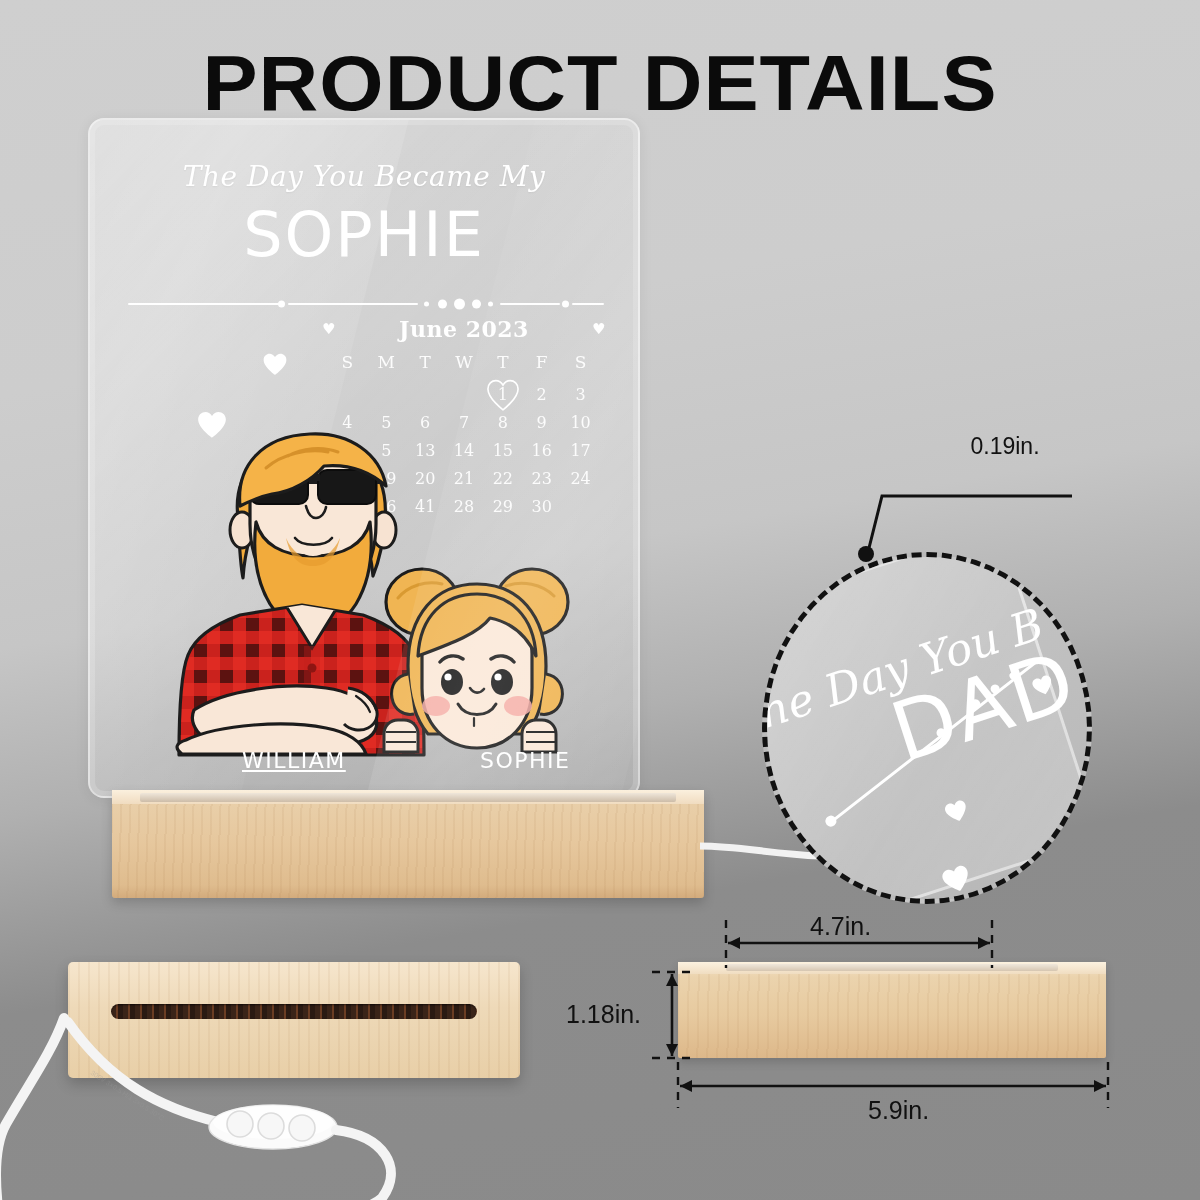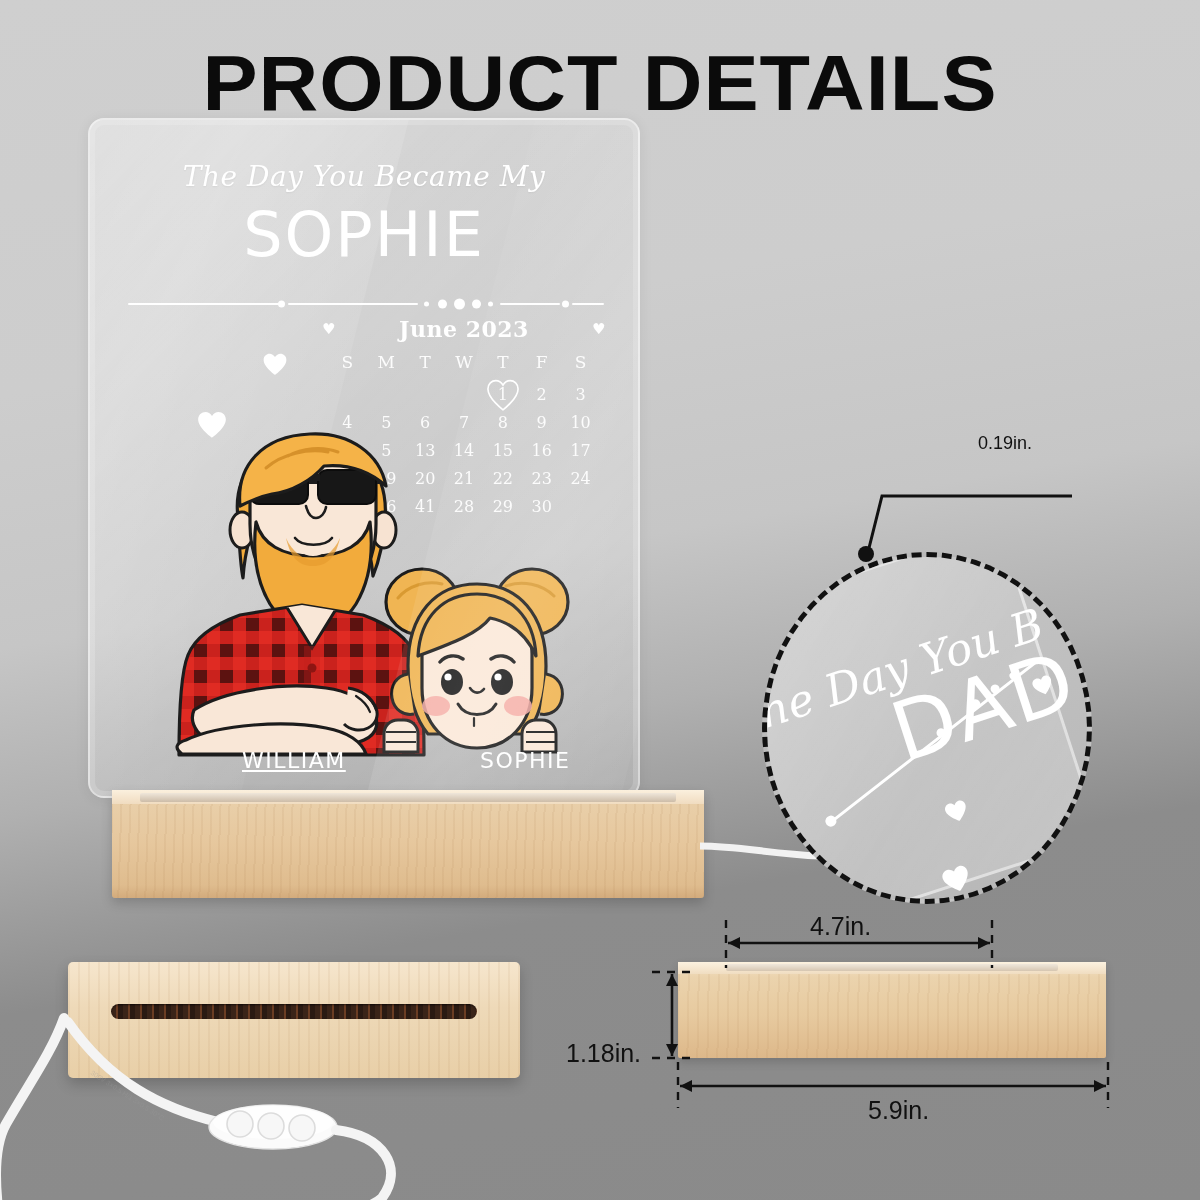--- a/index.html
+++ b/index.html
@@ -156,21 +156,21 @@
     white-space: nowrap;
   }
   .mag-line { position: absolute; left: 120px; top: 268px; width: 260px; height: 3px; background: #fff;
     transform: rotate(-20deg); transform-origin: 0 50%; border-radius: 2px; }
   .mag-dot { position: absolute; background: #fff; border-radius: 50%; }
   .mag-hrt { position: absolute; color: #fff; }
 
   .leader { position: absolute; left: 840px; top: 486px; width: 260px; height: 100px; }
   .thick-label {
     position: absolute; left: 890px; top: 432px; width: 230px; text-align: center;
-    font-family: "Liberation Sans", sans-serif; font-size: 18px; color: #111; line-height: 1.25;
+    font-family: "Liberation Sans", sans-serif; font-size: 23px; color: #111; line-height: 1.25;
   }
 
   
   .dim-base {
     position: absolute; left: 678px; top: 962px; width: 428px; height: 96px;
     background:
       repeating-linear-gradient(91deg, rgba(170,125,78,.09) 0 2px, rgba(255,255,255,0) 2px 10px),
       linear-gradient(180deg, #f3e1c6 0%, #ebd3ad 16%, #e7ca9f 55%, #ddb88a 100%);
     border-radius: 2px; box-shadow: 0 4px 10px rgba(0,0,0,.16);
   }
@@ -181,21 +181,21 @@
   .dim-base .groove {
     position: absolute; left: 48px; right: 48px; top: 2px; height: 7px;
     background: linear-gradient(180deg, #efe7db, #d6c6b1); border-radius: 2px;
   }
   .dims-svg { position: absolute; left: 560px; top: 900px; width: 600px; height: 250px; }
   .dim-text {
     position: absolute; font-family: "Liberation Sans", sans-serif; font-size: 25px; color: #111;
   }
   .d-47 { left: 810px; top: 912px; }
   .d-59 { left: 868px; top: 1096px; }
-  .d-118 { left: 566px; top: 1000px; margin-top: 39px; }
+  .d-118 { left: 566px; top: 1000px; }
 </style>
 </head>
 <body>
 
 <div id="stage">
 
   <div class="title">PRODUCT DETAILS</div>
 
   <div class="plaque-wrap">
     <div class="plaque">

